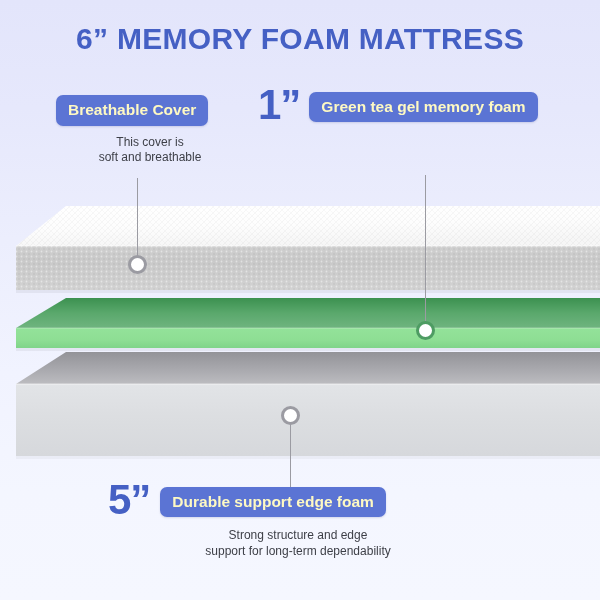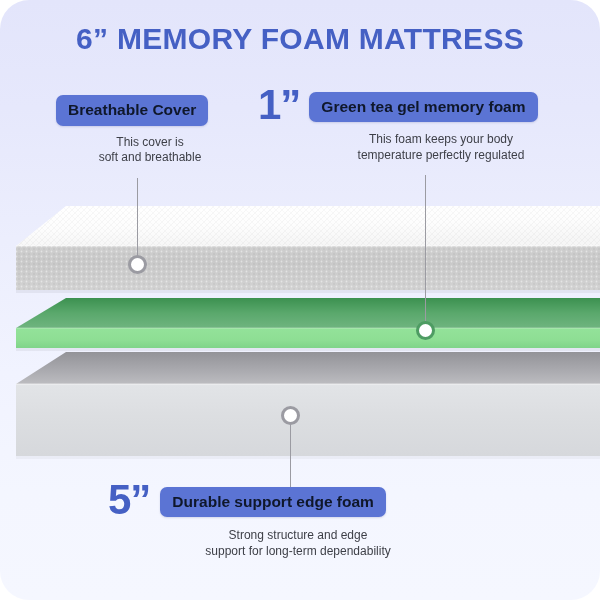--- a/index.html
+++ b/index.html
@@ -18,21 +18,20 @@
     width: 600px;
     height: 600px;
     background: linear-gradient(180deg,
         #e3e5fb 0%,
         #e6e8fc 18%,
         #eceefd 40%,
         #f1f3ff 62%,
         #f4f6ff 82%,
         #f5f7ff 100%);
     overflow: hidden;
-    border-radius: 29px;
   }
 
   
   #title {
     position: absolute;
     top: 22px;
     left: 0;
     width: 600px;
     text-align: center;
     font-size: 30px;
@@ -42,21 +41,21 @@
     white-space: nowrap;
   }
 
   
   .callout {
     position: absolute;
   }
   .badge {
     display: inline-block;
     background: #5b74d4;
-    color: #0f172a;
+    color: #fef9c3;
     font-size: 15.5px;
     font-weight: bold;
     border-radius: 7px;
     padding: 7px 12px 8px 12px;
     line-height: 1;
     white-space: nowrap;
     box-shadow: 0 1px 2px rgba(60,70,140,0.18);
   }
   .desc {
     margin-top: 9px;
@@ -240,22 +239,20 @@
     <div class="badge">Breathable Cover</div>
     <div class="desc">This cover is
 soft and breathable</div>
   </div>
 
   <div class="callout" id="callout-gel">
     <div class="row">
       <span class="measure">1”</span>
       <span class="badge">Green tea gel memory foam</span>
     </div>
-    <div class="desc">This foam keeps your body
-temperature perfectly regulated</div>
   </div>
 
   <div class="callout" id="callout-base">
     <div class="row">
       <span class="measure">5”</span>
       <span class="badge">Durable support edge foam</span>
     </div>
     <div class="desc">Strong structure and edge
 support for long-term dependability</div>
   </div>

